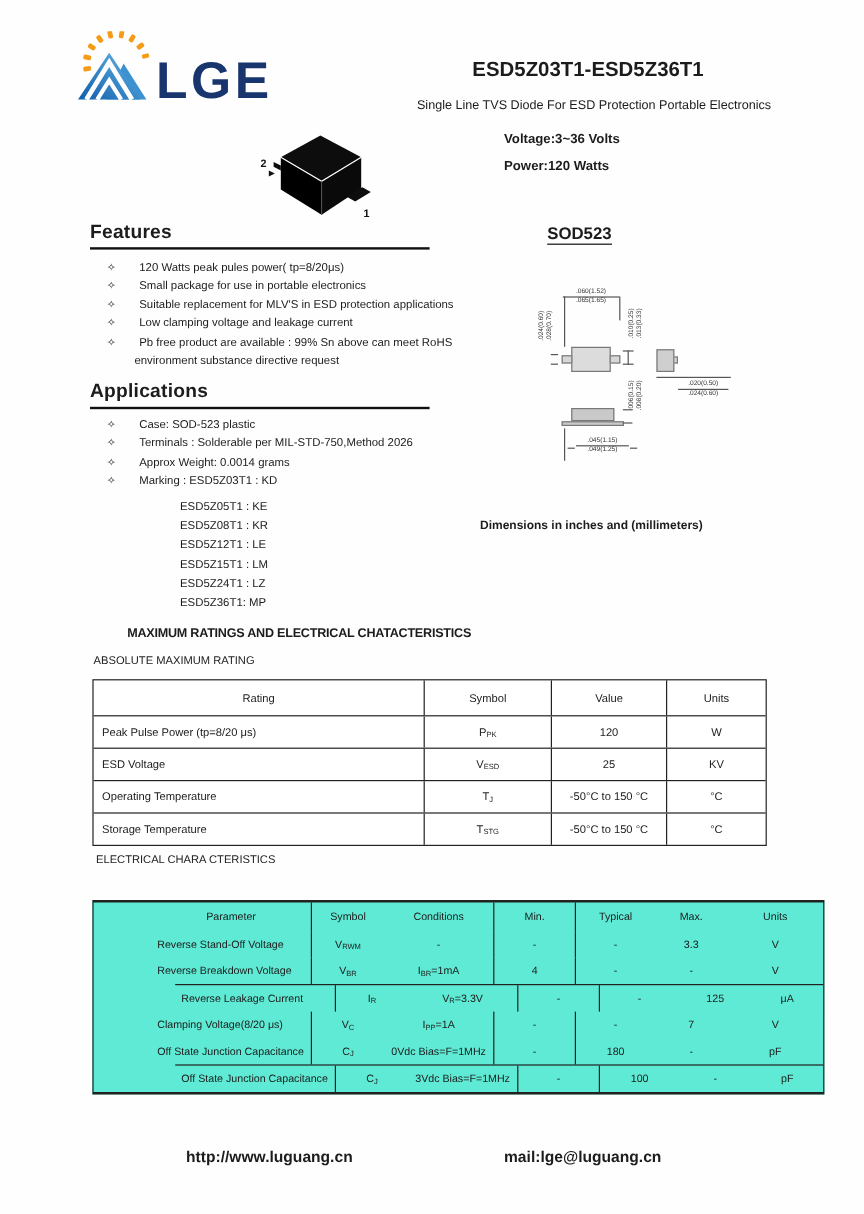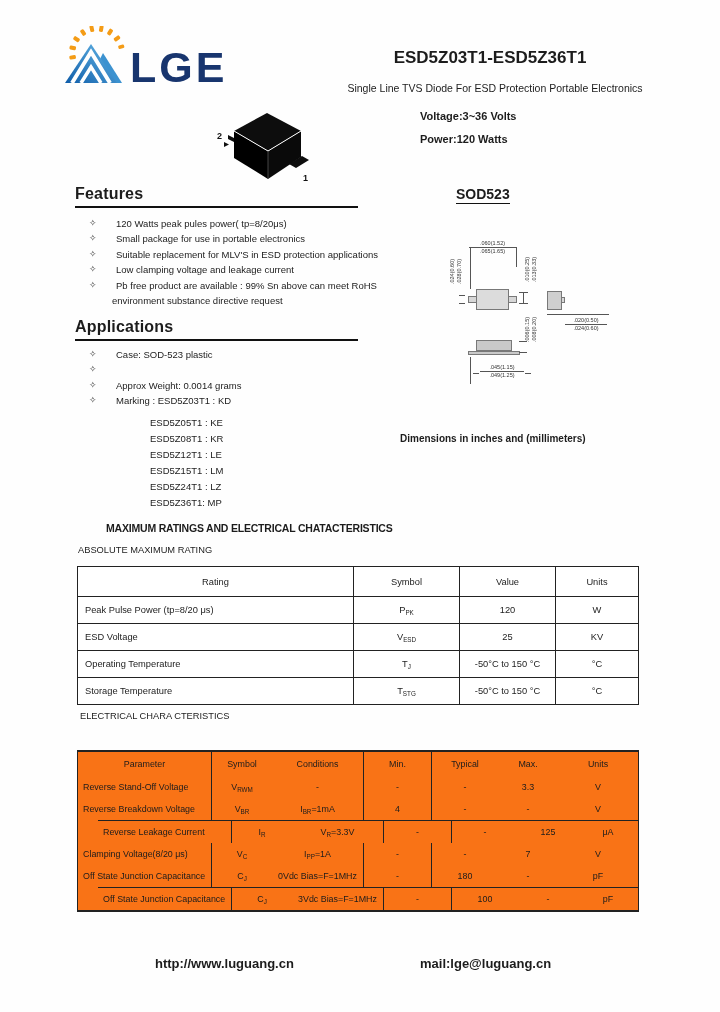--- a/index.html
+++ b/index.html
@@ -26,22 +26,22 @@
   .rt{position:absolute;left:77px;top:566px;width:560px;border:1.8px solid #222;background:#fff;box-sizing:content-box;}
   .rt .r{display:grid;grid-template-columns:276px 106px 96px 1fr;height:26px;}
   .rt .r.h{height:29px;}
   .rt .r + .r{border-top:1.6px solid #222;}
   .rt .c{display:flex;align-items:center;justify-content:center;font-size:9.3px;border-right:1.6px solid #222;overflow:hidden;}
   .rt .c:last-child{border-right:none;}
   .rt .c.l{justify-content:flex-start;padding-left:7px;}
   
   .strip{position:absolute;left:77px;top:733px;width:560px;height:17px;border-right:1.5px solid #222;
          font-size:9.3px;display:flex;align-items:center;padding-left:38px;box-sizing:border-box;}
-  .et{position:absolute;left:77px;top:750px;width:560px;background:#f97316;
-      border:1.4px solid #222;border-top-width:2.2px;border-bottom-width:2.6px;}
+  .et{position:absolute;left:77px;top:750px;width:560px;background:#5eead4;
+      border:1.4px solid #222;border-top-width:2.2px;border-bottom-width:2.6px;padding-left:48px;}
   .et .r{display:grid;grid-template-columns:134px 60px 92px 68px 66px 60px 1fr;height:22px;}
   .et .r.h{height:24px;}
   .et .r.sep{border-top:1.6px solid #222;margin-left:20px;}
   .et .c{display:flex;align-items:center;justify-content:center;font-size:8.9px;overflow:hidden;white-space:nowrap;}
   .et .c.l{justify-content:flex-start;padding-left:5px;}
   .et .c.vb{border-right:1.4px solid #222;}
   .sub{font-size:6.3px;position:relative;top:2.5px;}
 </style>
 </head>
 <body>
@@ -125,20 +125,21 @@
 
   <div class="abs sechead" style="left:75px;top:318px;">Applications</div>
   <div class="secrule" style="left:75px;top:339px;width:283px;"></div>
   <div class="abs" style="left:85px;top:347px;width:330px;">
     <div class="li">
       <span class="blt">✧</span>
       <span>Case: SOD-523 plastic</span>
       </div>
     <div class="li">
       <span class="blt">✧</span>
+      <span>Terminals : Solderable per MIL-STD-750,Method 2026</span>
       </div>
     <div class="li">
       <span class="blt">✧</span>
       <span>Approx Weight: 0.0014 grams</span>
       </div>
     <div class="li">
       <span class="blt">✧</span>
       <span>Marking : ESD5Z03T1 : KD</span>
       </div>
   </div>

